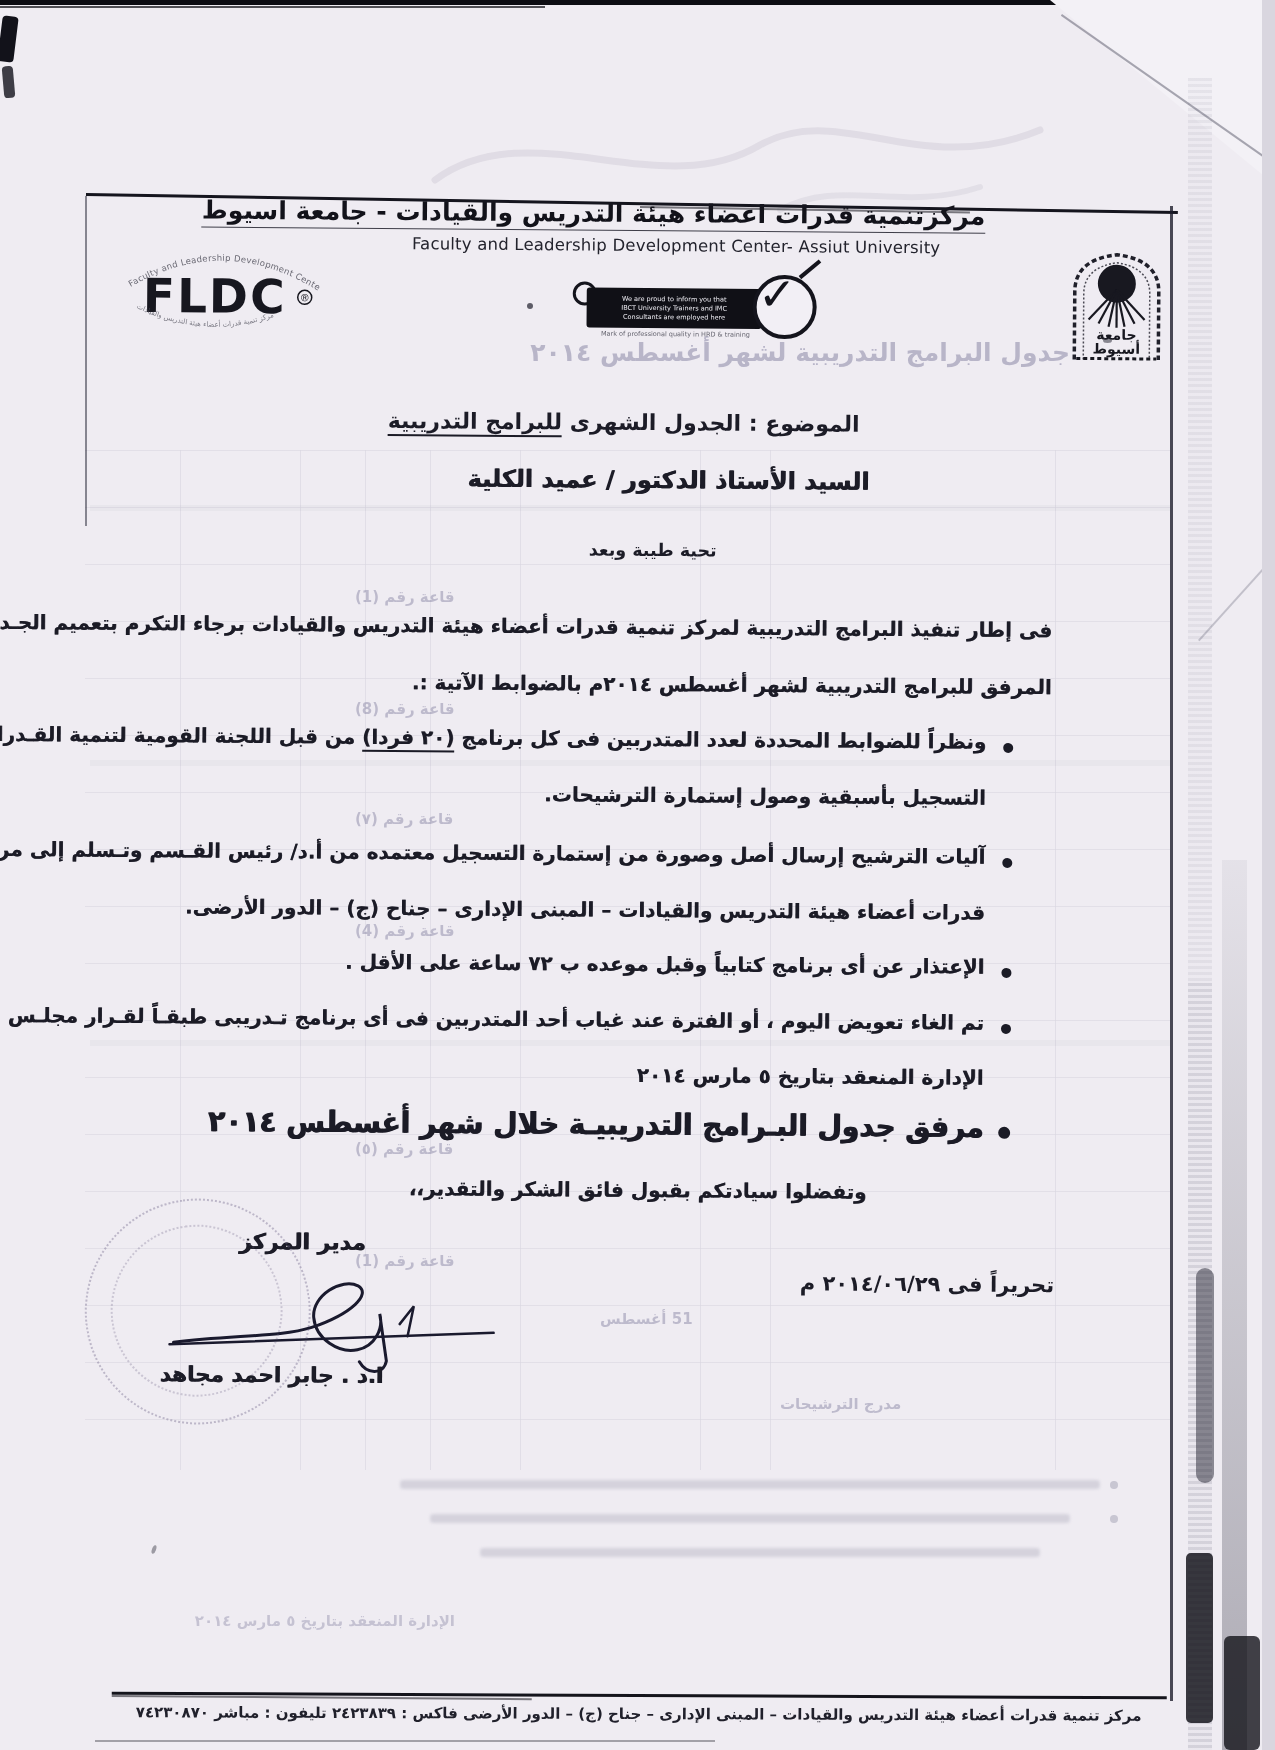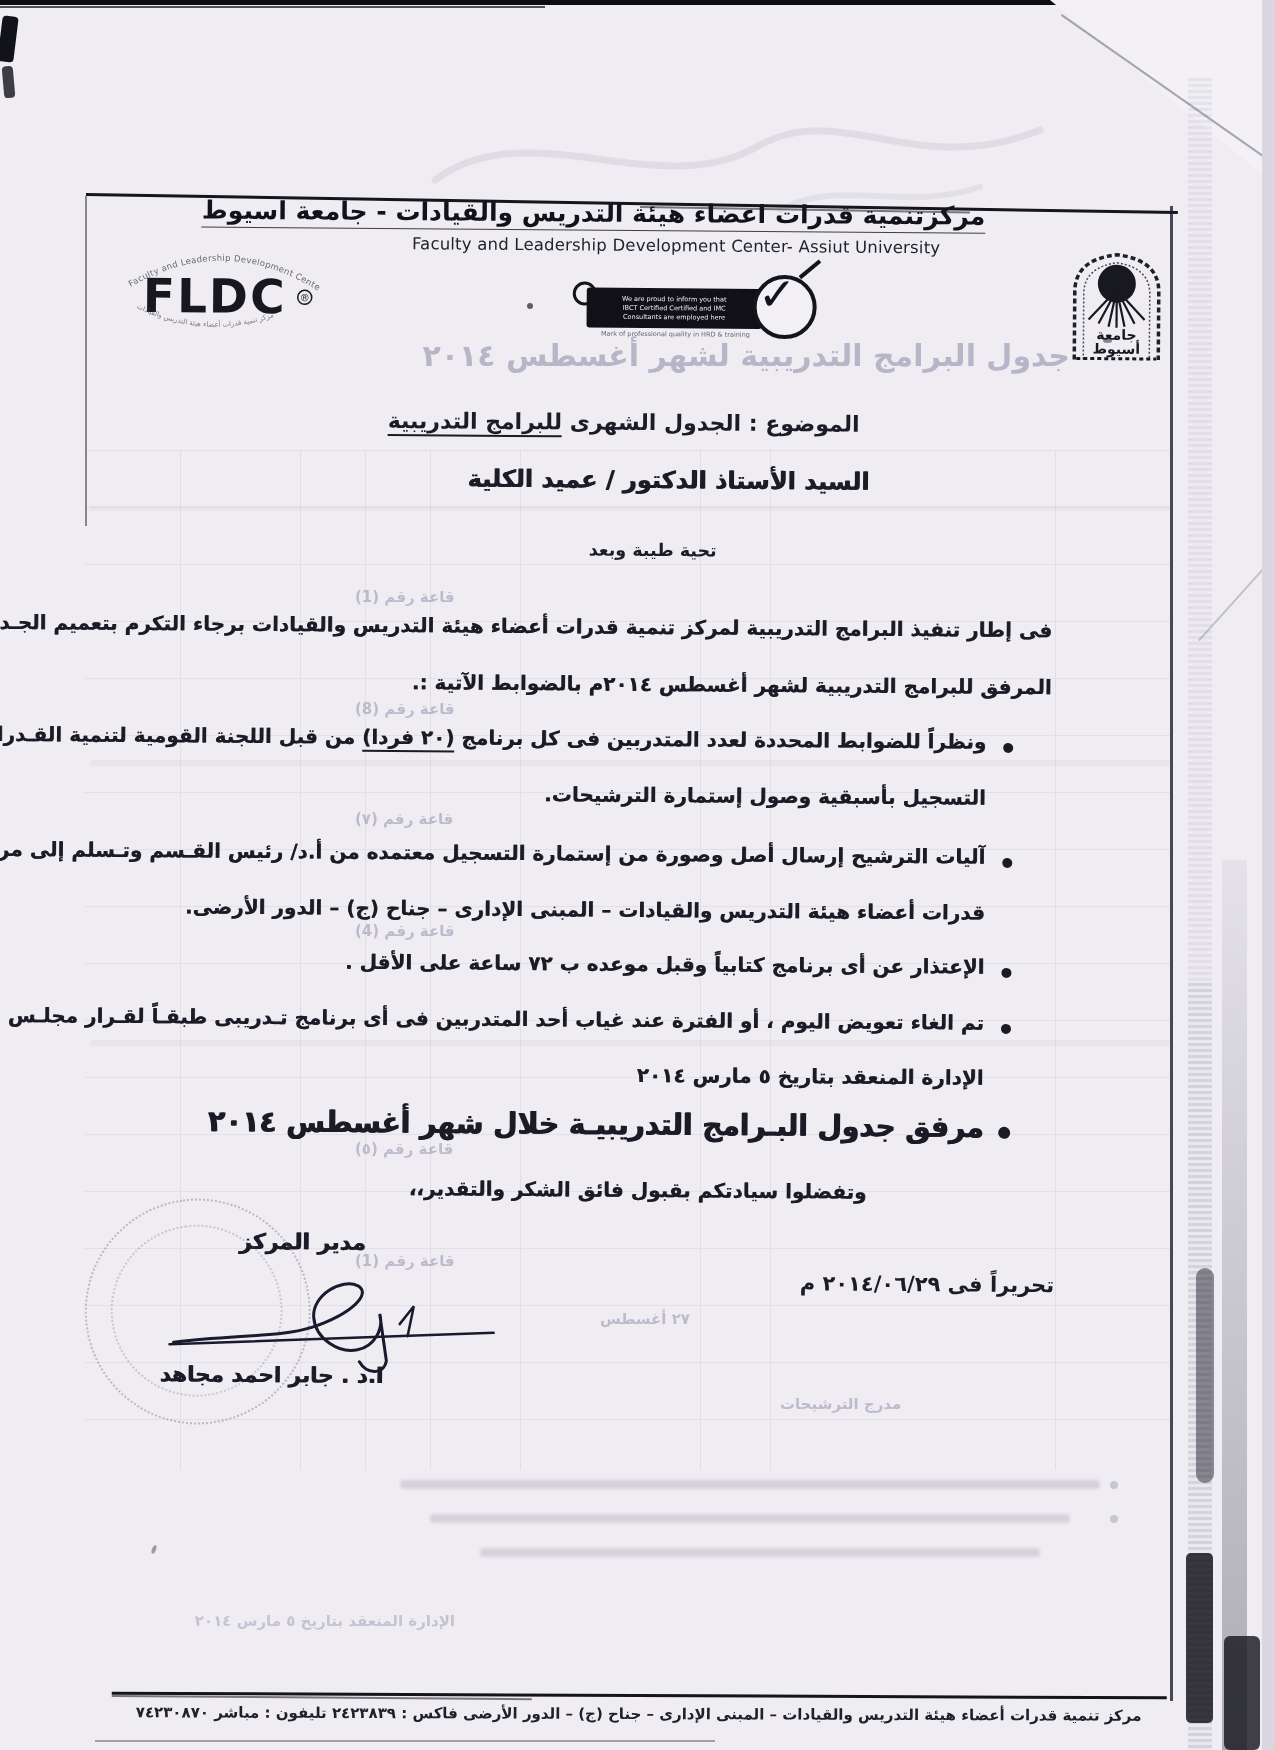--- a/index.html
+++ b/index.html
@@ -38,21 +38,21 @@
   .speck{background:#20202c;border-radius:50%;}
   #speck1{left:527px;top:303px;width:6px;height:6px;opacity:.7;}
   #speck2{left:152px;top:1545px;width:4px;height:9px;opacity:.4;transform:rotate(20deg);}
   #speck3{left:1103px;top:338px;width:9px;height:5px;opacity:.5;}
   .scan-streak{left:90px;width:1080px;height:6px;background:rgba(120,115,145,.05);}
   #bottom-partial{left:95px;top:1740px;width:620px;height:2px;background:rgba(20,20,30,.35);}
 
   
   .ghost{color:#827fa0;filter:blur(.5px);}
   #ghost-hand{left:420px;top:85px;width:690px;height:150px;opacity:.9;}
-  #ghost-title{left:600px;top:338px;width:470px;font-size:30px;font-weight:700;opacity:.5;text-align:right;}
+  #ghost-title{left:600px;top:338px;width:470px;font-size:25px;font-weight:700;opacity:.5;text-align:right;}
   #ghost-table{left:85px;top:450px;width:1085px;height:1020px;opacity:.16;
     background:repeating-linear-gradient(to bottom,rgba(100,100,130,.55) 0 1px,transparent 1px 57px);}
   .gv{position:absolute;top:0;width:1px;height:100%;background:rgba(100,100,130,.6);}
   .gcell{font-size:15px;font-weight:700;opacity:.45;white-space:nowrap;}
   .gbar{background:rgba(110,108,135,.2);border-radius:4px;filter:blur(1.5px);height:9px;}
   #gbar1{left:400px;top:1480px;width:700px;}
   #gbar2{left:430px;top:1514px;width:640px;}
   #gbar3{left:480px;top:1548px;width:560px;}
   .gdot{width:8px;height:8px;border-radius:50%;background:rgba(110,108,135,.3);}
   #gdot1{left:1110px;top:1481px;}
@@ -137,21 +137,21 @@
     <div class="gv" style="left:970px"></div>
   </div>
 
   <div class="abs ghost gcell rtl" style="left:355px;top:588px">قاعة رقم (1)</div>
   <div class="abs ghost gcell rtl" style="left:355px;top:700px">قاعة رقم (8)</div>
   <div class="abs ghost gcell rtl" style="left:355px;top:810px">قاعة رقم (٧)</div>
   <div class="abs ghost gcell rtl" style="left:355px;top:922px">قاعة رقم (4)</div>
   <div class="abs ghost gcell rtl" style="left:355px;top:1140px">قاعة رقم (٥)</div>
   <div class="abs ghost gcell rtl" style="left:355px;top:1252px">قاعة رقم (1)</div>
   <div class="abs ghost gcell rtl" style="left:780px;top:1395px">مدرج الترشيحات</div>
-  <div class="abs ghost gcell rtl" style="left:600px;top:1310px">٢٧ أغسطس</div>
+  <div class="abs ghost gcell rtl" style="left:600px;top:1310px">51 أغسطس</div>
 
   <div id="gbar1" class="abs gbar"></div>
   <div id="gbar2" class="abs gbar"></div>
   <div id="gbar3" class="abs gbar"></div>
   <div id="gdot1" class="abs gdot"></div>
   <div id="gdot2" class="abs gdot"></div>
   <div id="ghost-board" class="abs ghost rtl nowrap">الإدارة المنعقد بتاريخ ٥ مارس ٢٠١٤</div>
 
   <div class="abs scan-streak" style="top:505px"></div>
   <div class="abs scan-streak" style="top:760px"></div>
@@ -177,21 +177,21 @@
       <text x="190" y="74" text-anchor="middle" font-size="10" fill="#17171f">®</text>
       <text font-size="7" fill="#4a4a56" opacity=".7">
         <textPath href="#arcBot" startOffset="4">مركز تنمية قدرات أعضاء هيئة التدريس والقيادات</textPath>
       </text>
     </svg>
 
     <div id="badge" class="abs">
       <div id="badge-ring" class="abs"></div>
       <div id="badge-bar" class="abs">
         <div>We are proud to inform you that</div>
-        <div>IBCT Certified Certified and IMC</div>
+        <div>IBCT University Trainers and IMC</div>
         <div>Consultants are employed here</div>
       </div>
       <div id="badge-check-wrap" class="abs"></div>
       <div id="badge-check" class="abs">✓</div>
       <div id="badge-tail" class="abs"></div>
       <div id="badge-subline" class="abs center">Mark of professional quality in HRD &amp; training</div>
     </div>
 
     <svg id="univ-logo" class="abs" viewBox="0 0 104 122">
       <path d="M10,116 L10,48 Q10,16 52,11 Q94,16 94,48 L94,116" fill="none" stroke="#20202a" stroke-width="3.5" stroke-dasharray="5 3"></path>

